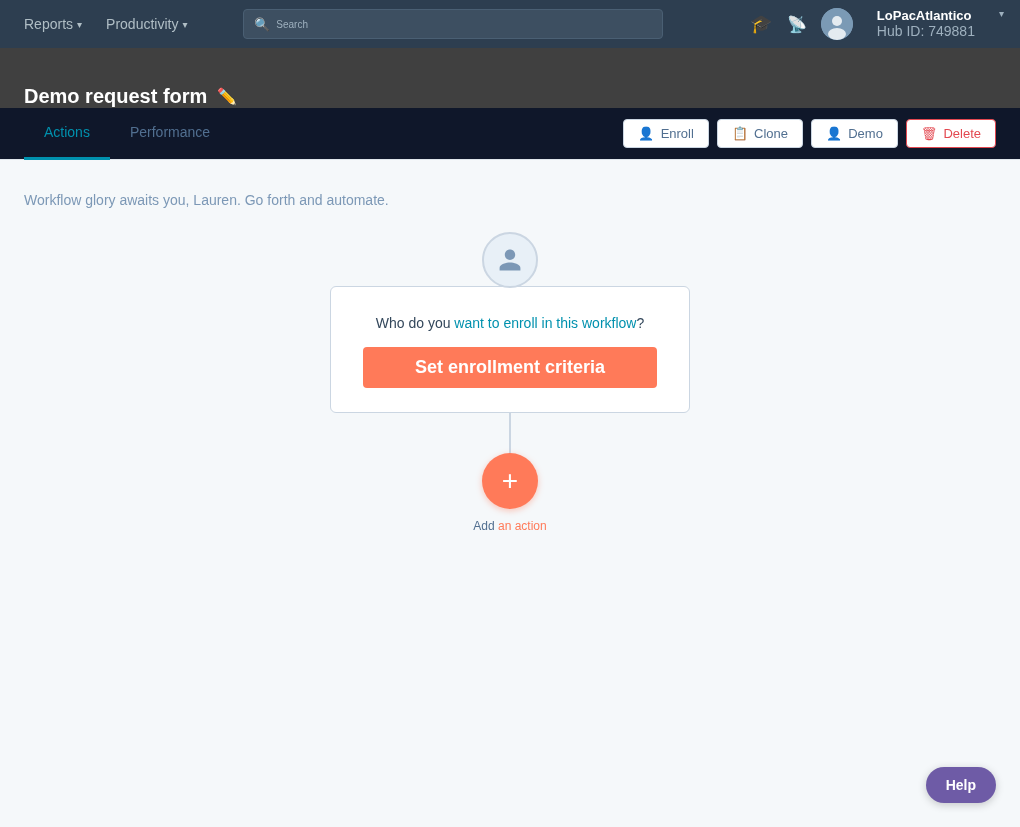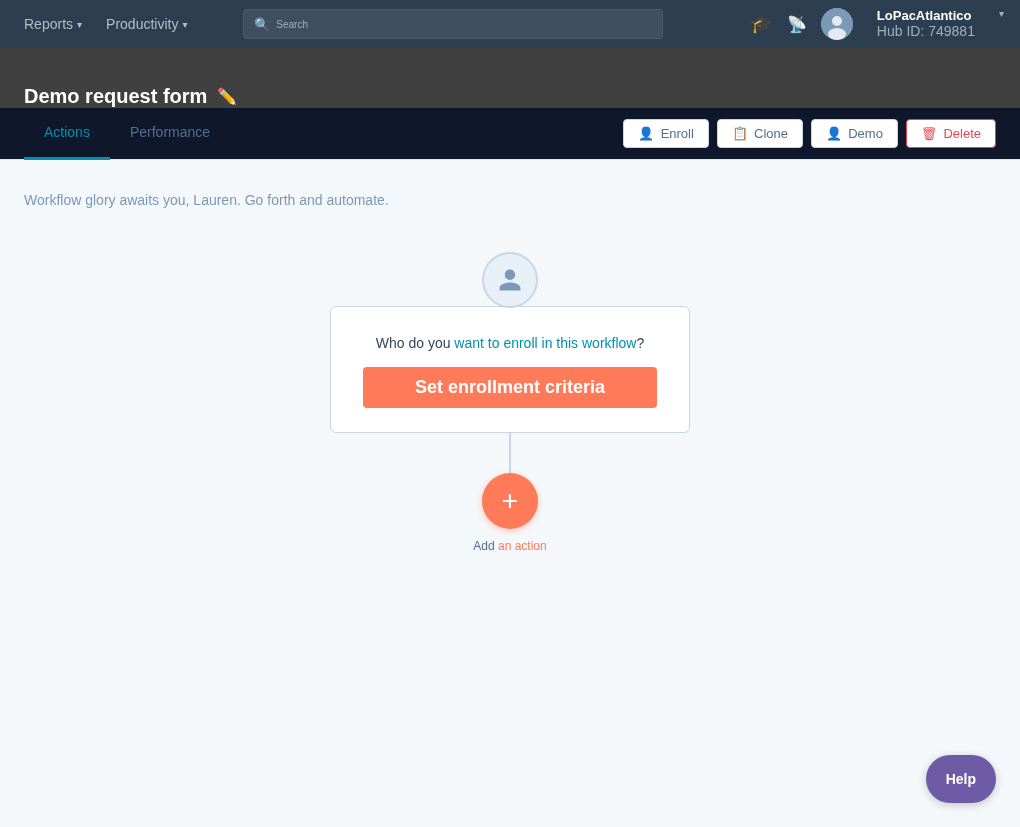--- a/index.html
+++ b/index.html
@@ -175,21 +175,21 @@
 
     
     .main-content {
       background: #f5f8fa;
       padding: 32px 24px;
       min-height: calc(827px - 48px - 60px - 52px);
     }
     .tagline {
       color: #7c98b6;
       font-size: 14px;
-      margin-bottom: 44px;
+      margin-bottom: 24px;
     }
 
     .workflow-canvas {
       display: flex;
       flex-direction: column;
       align-items: center;
       gap: 0;
     }
 
     
@@ -274,21 +274,21 @@
 
     
     .help-btn {
       position: fixed;
       bottom: 24px;
       right: 24px;
       background: #6e5ba6;
       color: #fff;
       border: none;
       border-radius: 24px;
-      padding: 16px 20px;
+      padding: 10px 20px;
       font-size: 14px;
       font-weight: 600;
       cursor: pointer;
       box-shadow: 0 2px 8px rgba(0,0,0,0.2);
     }
   </style>
 </head>
 <body>
 
 <nav class="top-nav">

